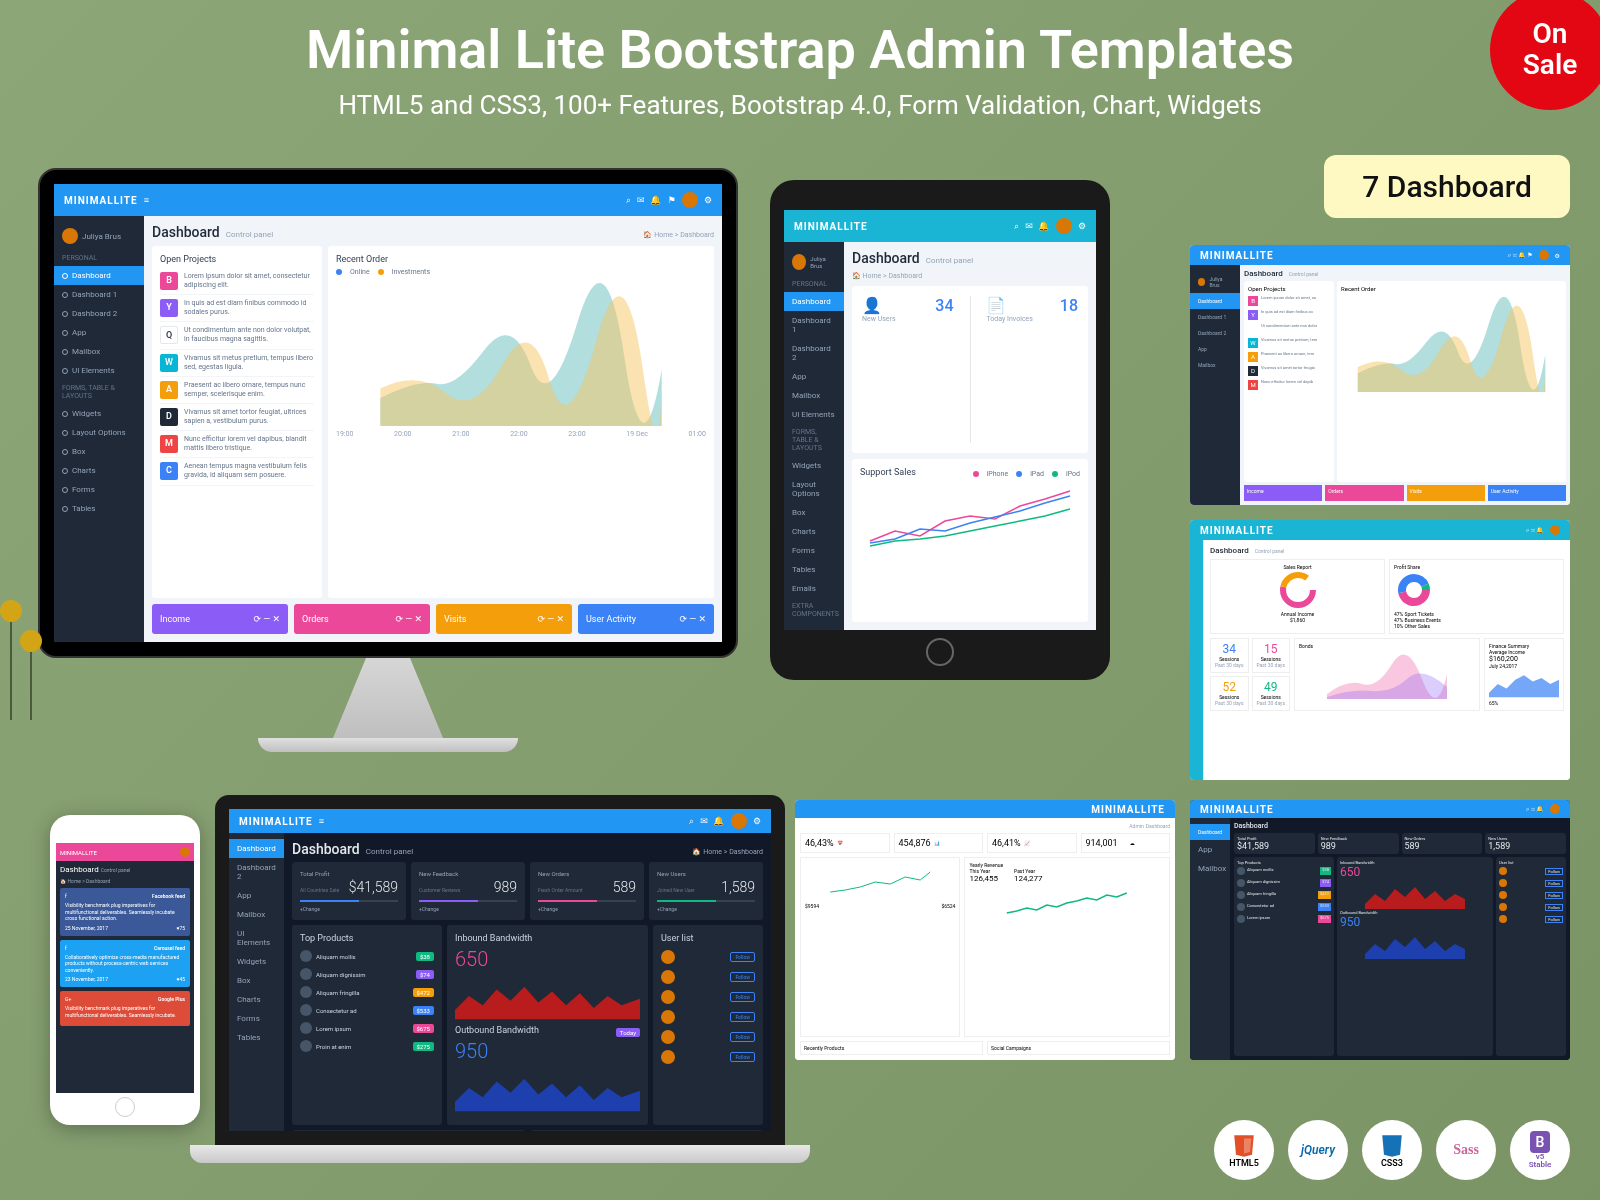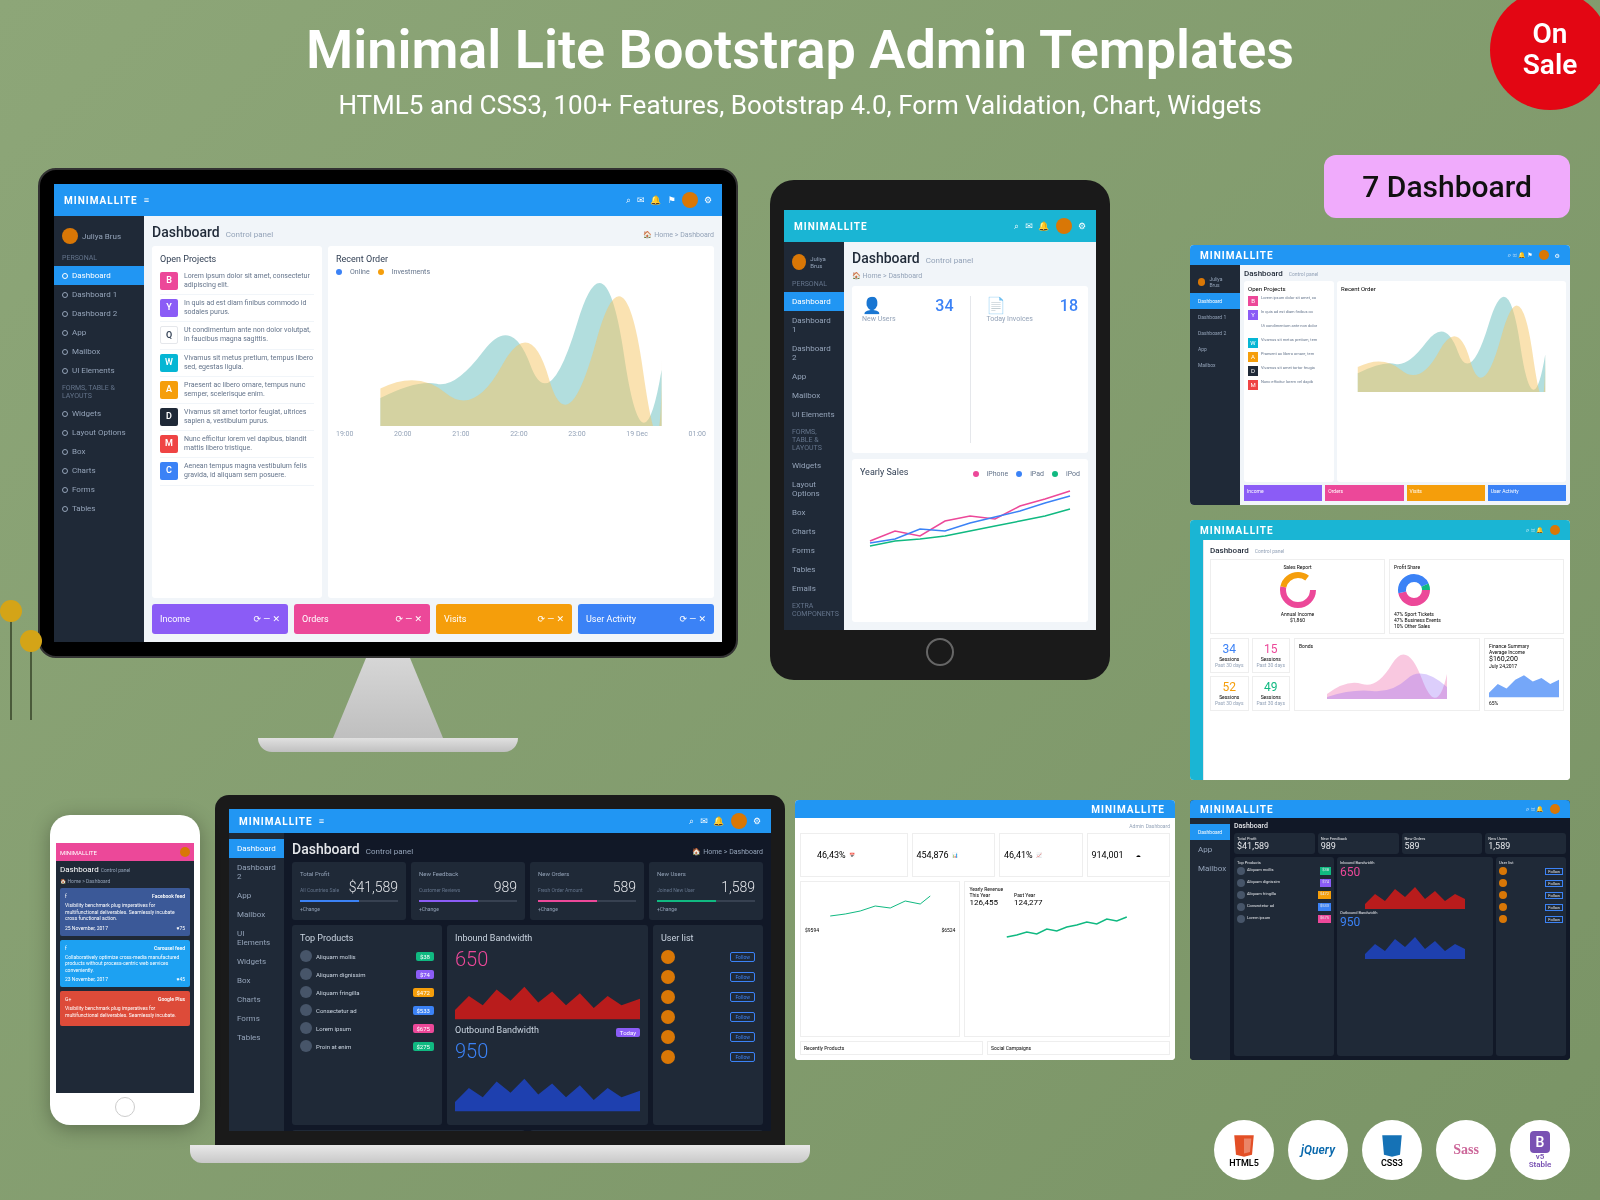--- a/index.html
+++ b/index.html
@@ -1,20 +1,20 @@
 <!DOCTYPE html>
 <html><head>
 <meta charset="utf-8">
 <style>
 *{margin:0;padding:0;box-sizing:border-box;font-family:-apple-system,BlinkMacSystemFont,"Segoe UI",Roboto,sans-serif}
 body{width:1600px;height:1200px;background:linear-gradient(135deg,#8da678 0%,#7a9466 100%);overflow:hidden;position:relative}
 .title{position:absolute;top:18px;left:50%;transform:translateX(-50%);color:#fff;font-size:54px;font-weight:600;text-align:center;width:100%}
 .subtitle{position:absolute;top:90px;left:50%;transform:translateX(-50%);color:#fff;font-size:26px;text-align:center;width:100%}
 .sale-badge{position:absolute;top:-10px;right:-10px;width:120px;height:120px;background:#e30613;border-radius:50%;display:flex;flex-direction:column;align-items:center;justify-content:center;color:#fff;font-size:28px;font-weight:600;line-height:1.1}
-.dashboard-badge{position:absolute;top:155px;right:30px;background:#f0abfc;padding:14px 38px;border-radius:12px;font-size:30px;font-weight:500;color:#111}
+.dashboard-badge{position:absolute;top:155px;right:30px;background:#fef9c3;padding:14px 38px;border-radius:12px;font-size:30px;font-weight:500;color:#111}
 
 
 .imac{position:absolute;top:168px;left:38px;width:700px}
 .imac-screen{background:#000;border:2px solid #333;border-radius:18px;padding:14px;height:490px}
 .imac-inner{background:#fff;width:100%;height:100%;overflow:hidden;display:flex;flex-direction:column}
 .imac-stand{width:110px;height:80px;background:linear-gradient(180deg,#d6d6d6,#bfbfbf);margin:0 auto;clip-path:polygon(30% 0,70% 0,100% 100%,0 100%)}
 .imac-base{width:260px;height:14px;background:linear-gradient(180deg,#e0e0e0,#c0c0c0);margin:0 auto;border-radius:0 0 20px 20px}
 
 
 .ipad{position:absolute;top:180px;left:770px;width:340px;height:500px;background:#1a1a1a;border-radius:24px;padding:30px 14px 50px 14px}
@@ -337,21 +337,21 @@
         <div class="bc">🏠 <span>Home</span> &gt; <span>Dashboard</span></div>
         <div class="panel row" style="padding:10px">
           <div style="flex:1"><span>👤</span><div class="mini-lbl">New Users</div></div>
           <div class="mini-num" style="color:#3b82f6">34</div>
           <div style="width:1px;background:#e5e7eb;margin:0 10px"></div>
           <div style="flex:1"><span>📄</span><div class="mini-lbl">Today Invoices</div></div>
           <div class="mini-num" style="color:#3b82f6">18</div>
         </div>
         <div class="panel">
           <div class="row">
-              <div class="panel-title">Yearly Sales</div>
+              <div class="panel-title">Support Sales</div>
               <span class="spacer" style="flex:1"></span>
             <div class="legend">
                 <span class="ldot" style="background:#ec4899"></span>
                 <span>iPhone</span>
                 <span class="ldot" style="background:#3b82f6"></span>
                 <span>iPad</span>
                 <span class="ldot" style="background:#10b981"></span>
                 <span>iPod</span>
               </div>
           </div>
@@ -630,21 +630,21 @@
       <span style="flex:1"></span>
       <span class="brand">MINIMALLITE</span>
     </div>
   <div class="dash-body">
     <div class="main" style="background:#fff;padding:5px;gap:4px">
       <div class="row" style="justify-content:flex-end;font-size:5px;color:#94a3b8;gap:2px">
           <span>Admin</span> 
           <span>Dashboard</span>
         </div>
       <div class="row" style="gap:4px" id="t4-stats">
-          <div style="flex: 1 1 0%; border: 1px solid rgb(238, 238, 238); padding: 16px; display: flex; align-items: center; gap: 4px; font-size: 5px;">
+          <div style="flex: 1 1 0%; border: 1px solid rgb(238, 238, 238); padding: 4px; display: flex; align-items: center; gap: 4px; font-size: 5px;">
             <span style="font-size:9px">46,43%</span>
             <span>📅</span>
           </div>
           <div style="flex: 1 1 0%; border: 1px solid rgb(238, 238, 238); padding: 4px; display: flex; align-items: center; gap: 4px; font-size: 5px;">
             <span style="font-size:9px">454,876</span>
             <span>📊</span>
           </div>
           <div style="flex: 1 1 0%; border: 1px solid rgb(238, 238, 238); padding: 4px; display: flex; align-items: center; gap: 4px; font-size: 5px;">
             <span style="font-size:9px">46,41%</span>
             <span>📈</span>

